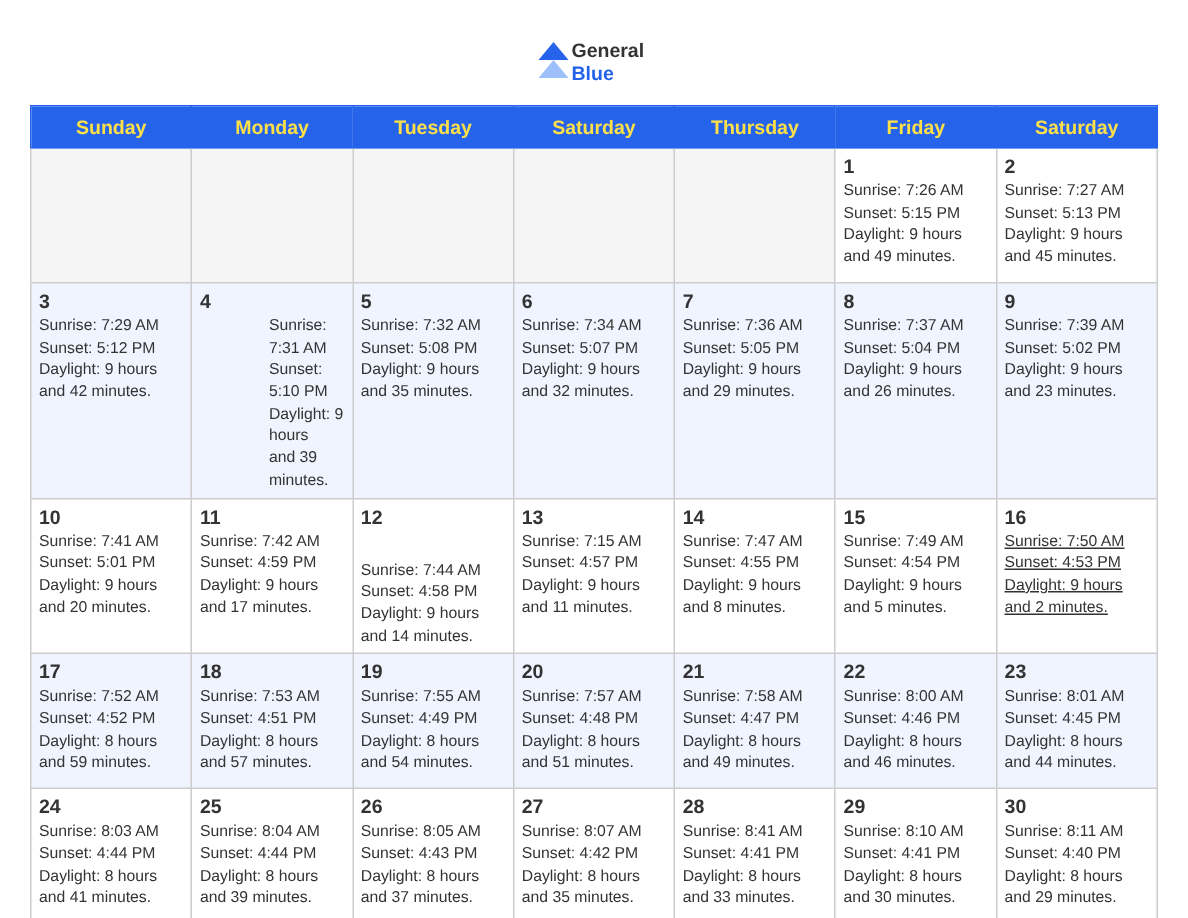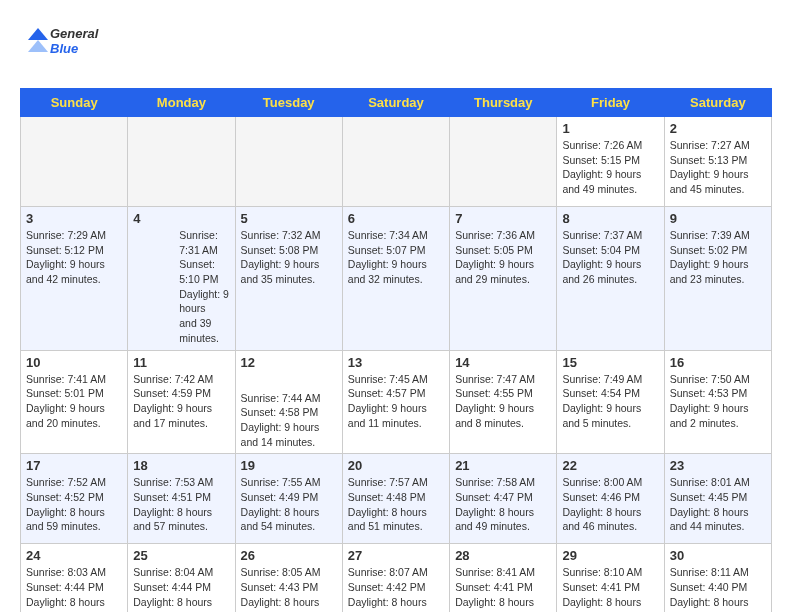--- a/index.html
+++ b/index.html
@@ -5,24 +5,23 @@
     * { box-sizing: border-box; margin: 0; padding: 0; }
     body {
       font-family: Arial, sans-serif;
       background: #fff;
       width: 792px;
       min-height: 612px;
       padding: 20px;
     }
     .header-area {
       display: flex;
-      justify-content: flex-start;
+      justify-content: center;
       align-items: flex-start;
-      margin-bottom: 28px;
-      font-style: italic;
+      margin-bottom: 10px;
     }
     .logo {
       display: flex;
       align-items: center;
       gap: 4px;
     }
     .title-area {
       text-align: right;
     }
     .month-title {
@@ -197,42 +196,42 @@
         </td>
         <td>
           <span class="day-num">12</span>
           <div class="day-info" style="white-space: pre-line; margin-top: 21px;">Sunrise: 7:44 AM
 Sunset: 4:58 PM
 Daylight: 9 hours
 and 14 minutes.</div>
         </td>
         <td>
           <span class="day-num">13</span>
-          <div class="day-info" style="white-space: pre-line;">Sunrise: 7:45 AM
+          <div class="day-info" style="white-space: pre-line;">Sunrise: 7:15 AM
 Sunset: 4:57 PM
 Daylight: 9 hours
 and 11 minutes.</div>
         </td>
         <td>
           <span class="day-num">14</span>
           <div class="day-info" style="white-space: pre-line;">Sunrise: 7:47 AM
 Sunset: 4:55 PM
 Daylight: 9 hours
 and 8 minutes.</div>
         </td>
         <td>
           <span class="day-num">15</span>
           <div class="day-info" style="white-space: pre-line;">Sunrise: 7:49 AM
 Sunset: 4:54 PM
 Daylight: 9 hours
 and 5 minutes.</div>
         </td>
         <td>
           <span class="day-num">16</span>
-          <div class="day-info" style="white-space: pre-line;">Sunrise: 7:50 AM
+          <div class="day-info" style="white-space: pre-line; text-decoration: underline;">Sunrise: 7:50 AM
 Sunset: 4:53 PM
 Daylight: 9 hours
 and 2 minutes.</div>
         </td>
       </tr>
       <tr class="row-shade">
         <td>
           <span class="day-num">17</span>
           <div class="day-info" style="white-space: pre-line;">Sunrise: 7:52 AM
 Sunset: 4:52 PM

